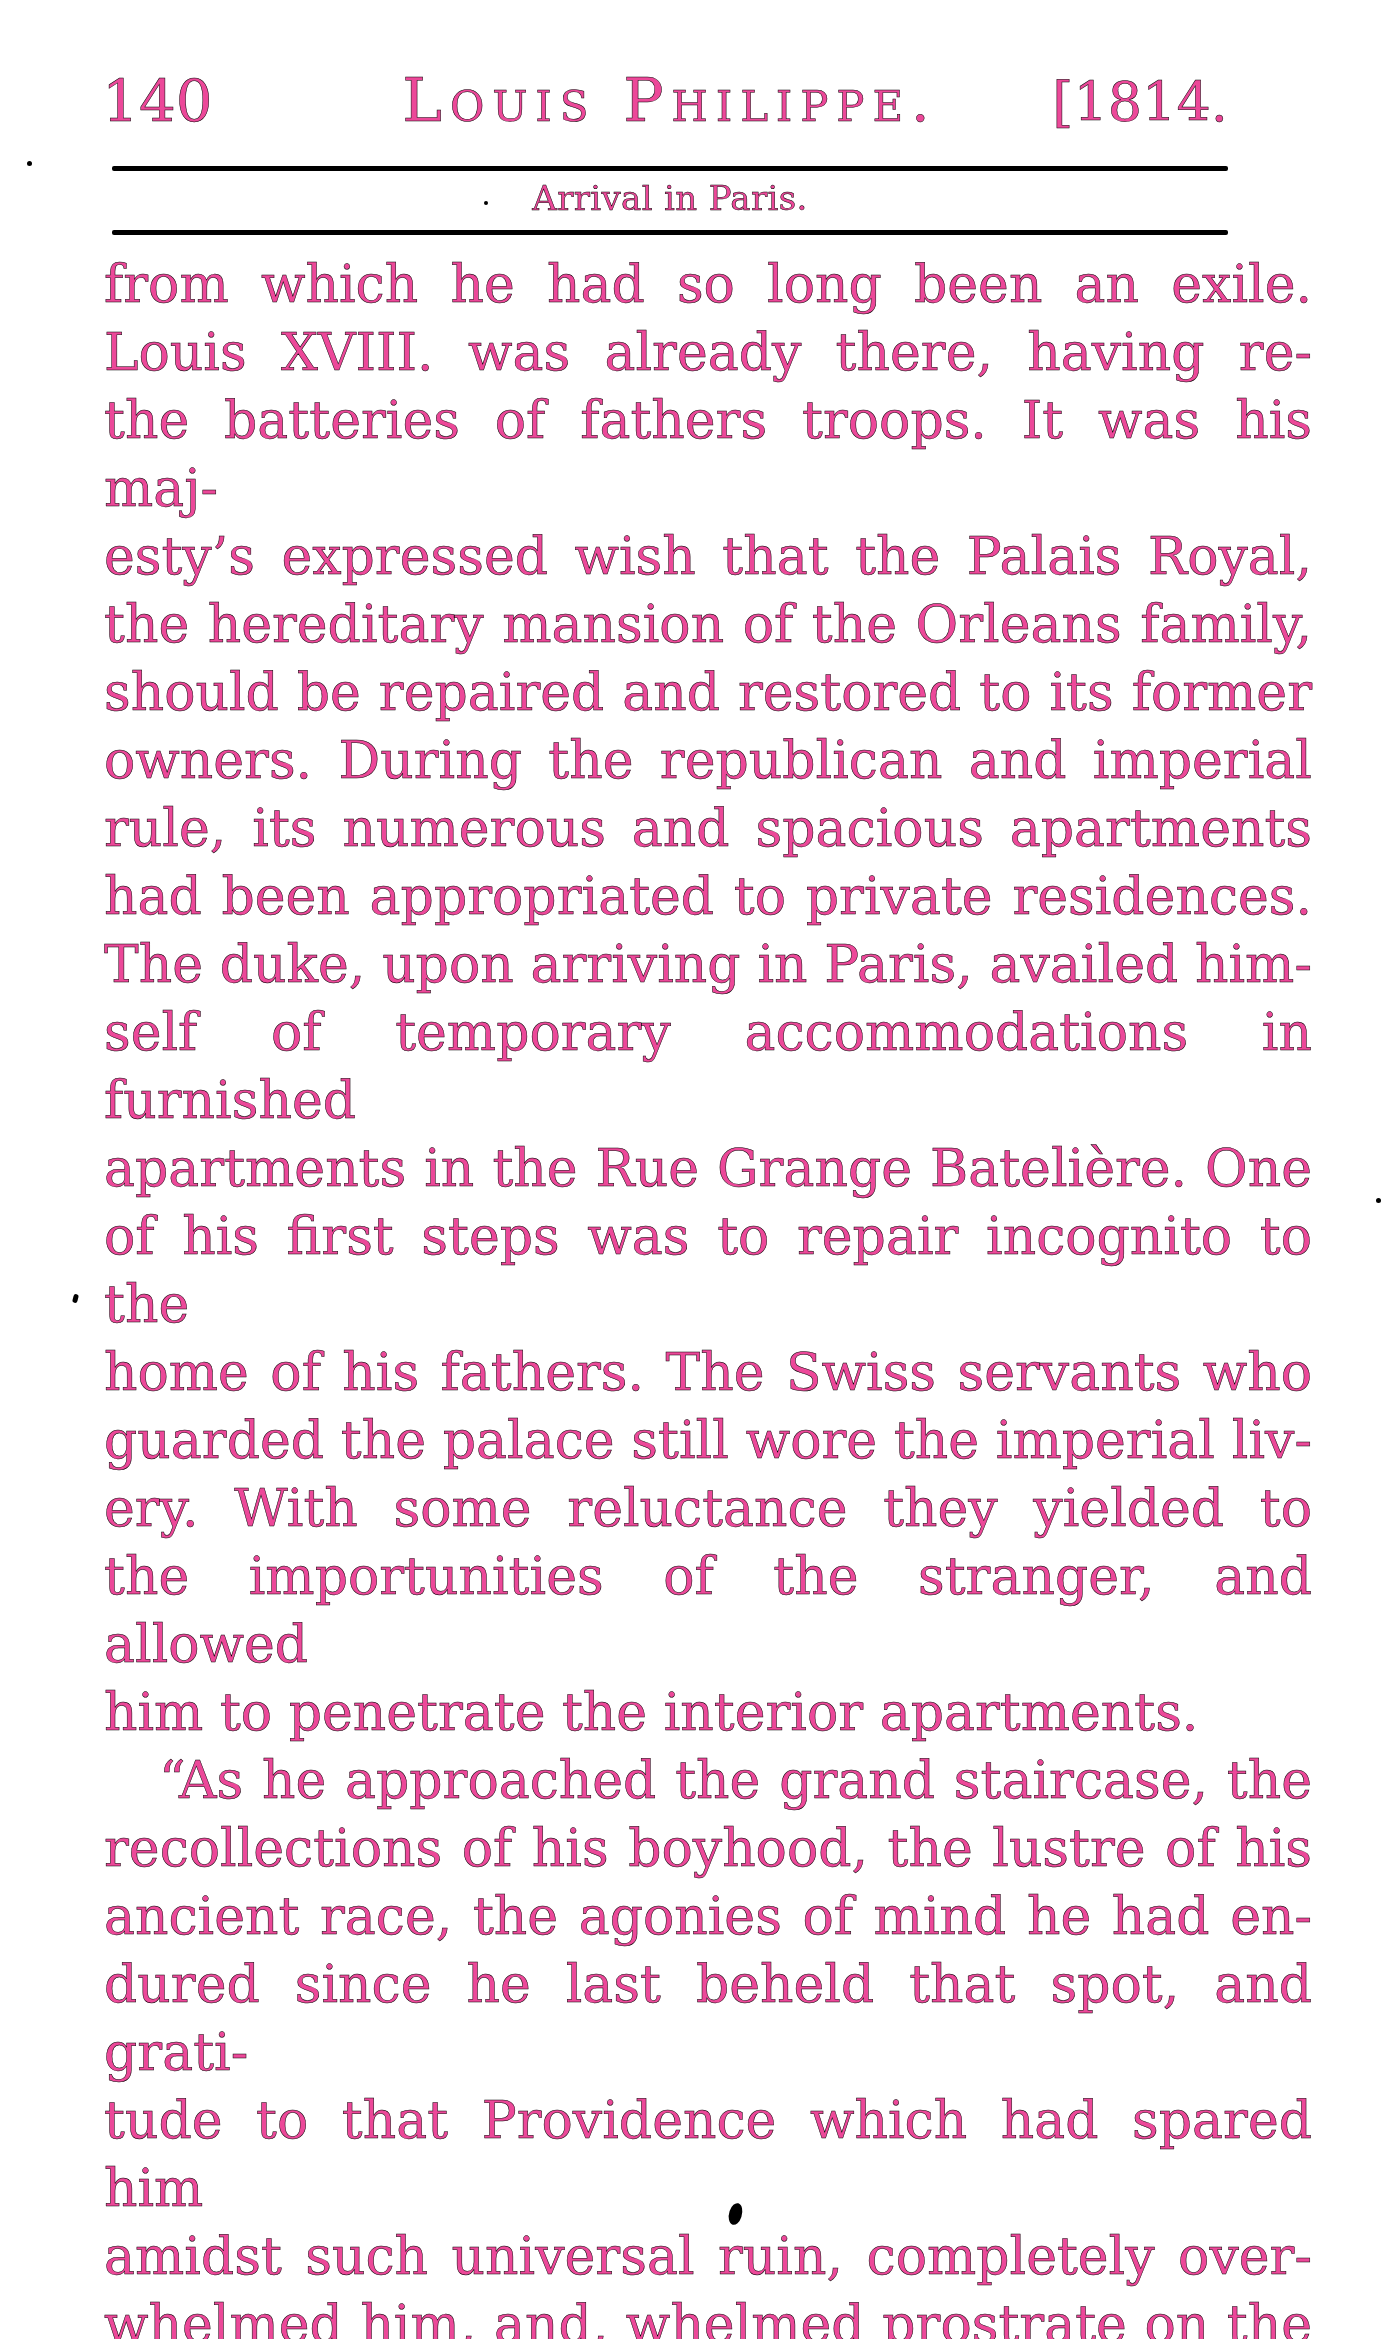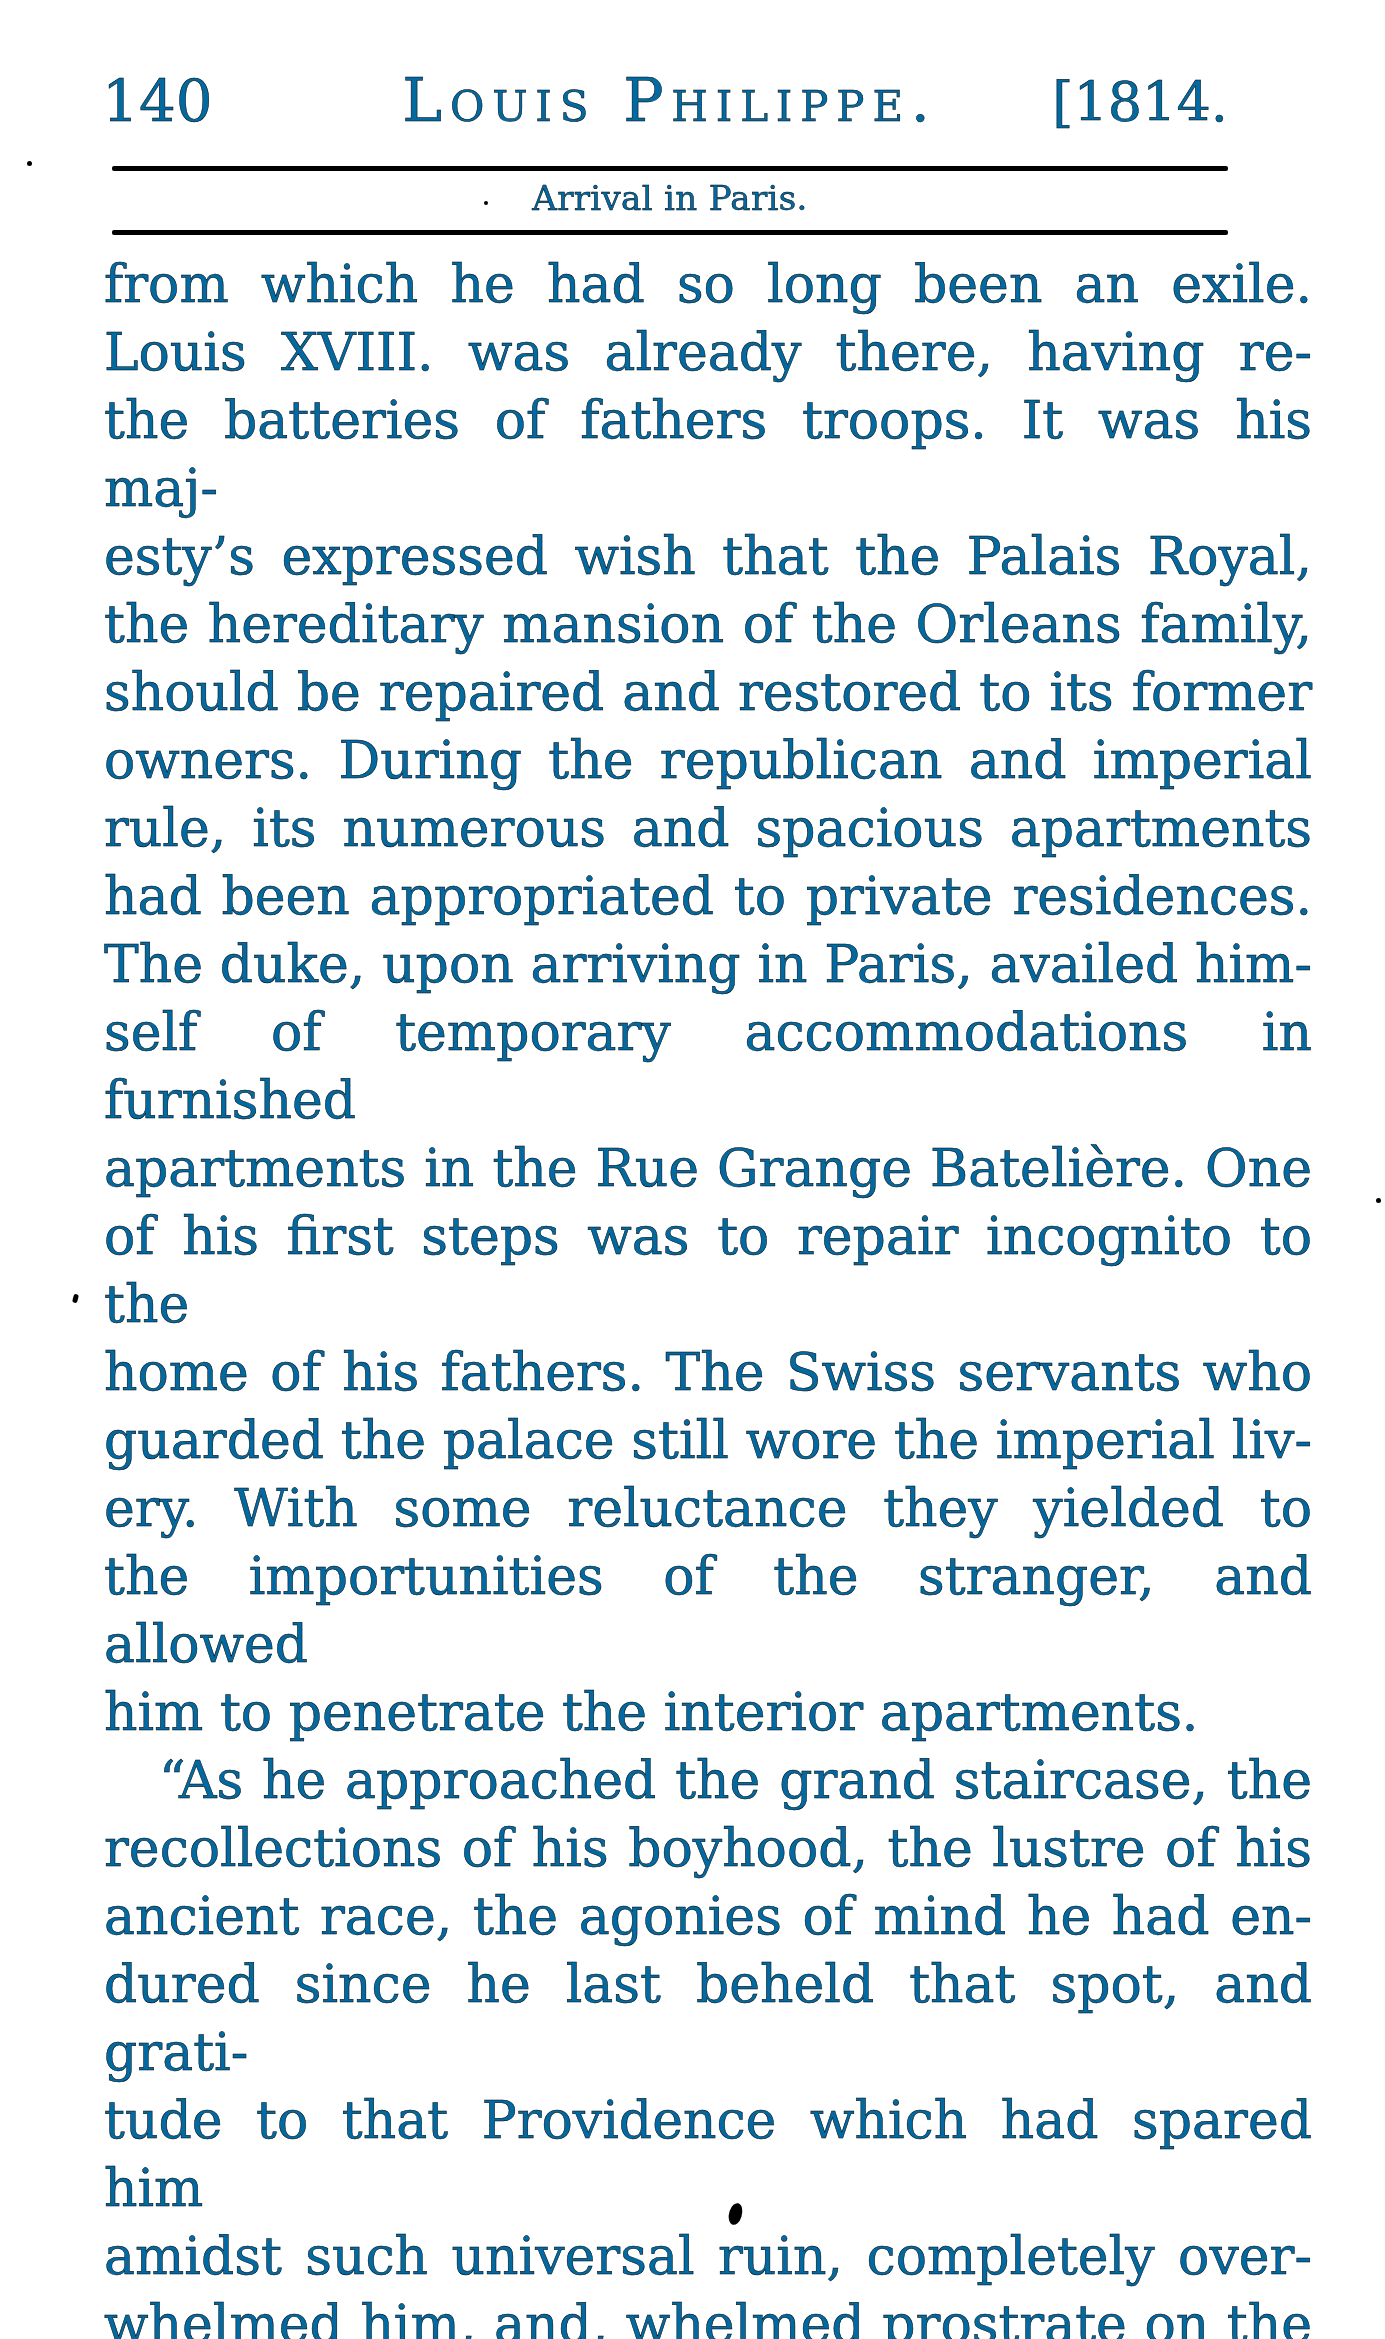--- a/index.html
+++ b/index.html
@@ -5,21 +5,21 @@
   html, body {
     margin: 0;
     padding: 0;
     background: #ffffff;
   }
   .page {
     position: relative;
     width: 1385px;
     height: 2339px;
     background: #ffffff;
-    color: #0369a1;
+    color: #ec4899;
     font-family: "DejaVu Serif", "Liberation Serif", serif;
     overflow: hidden;
     -webkit-text-stroke: 0.5px #000;
   }
   
   .page-number {
     position: absolute;
     left: 102px;
     top: 72px;
     font-size: 58px;

